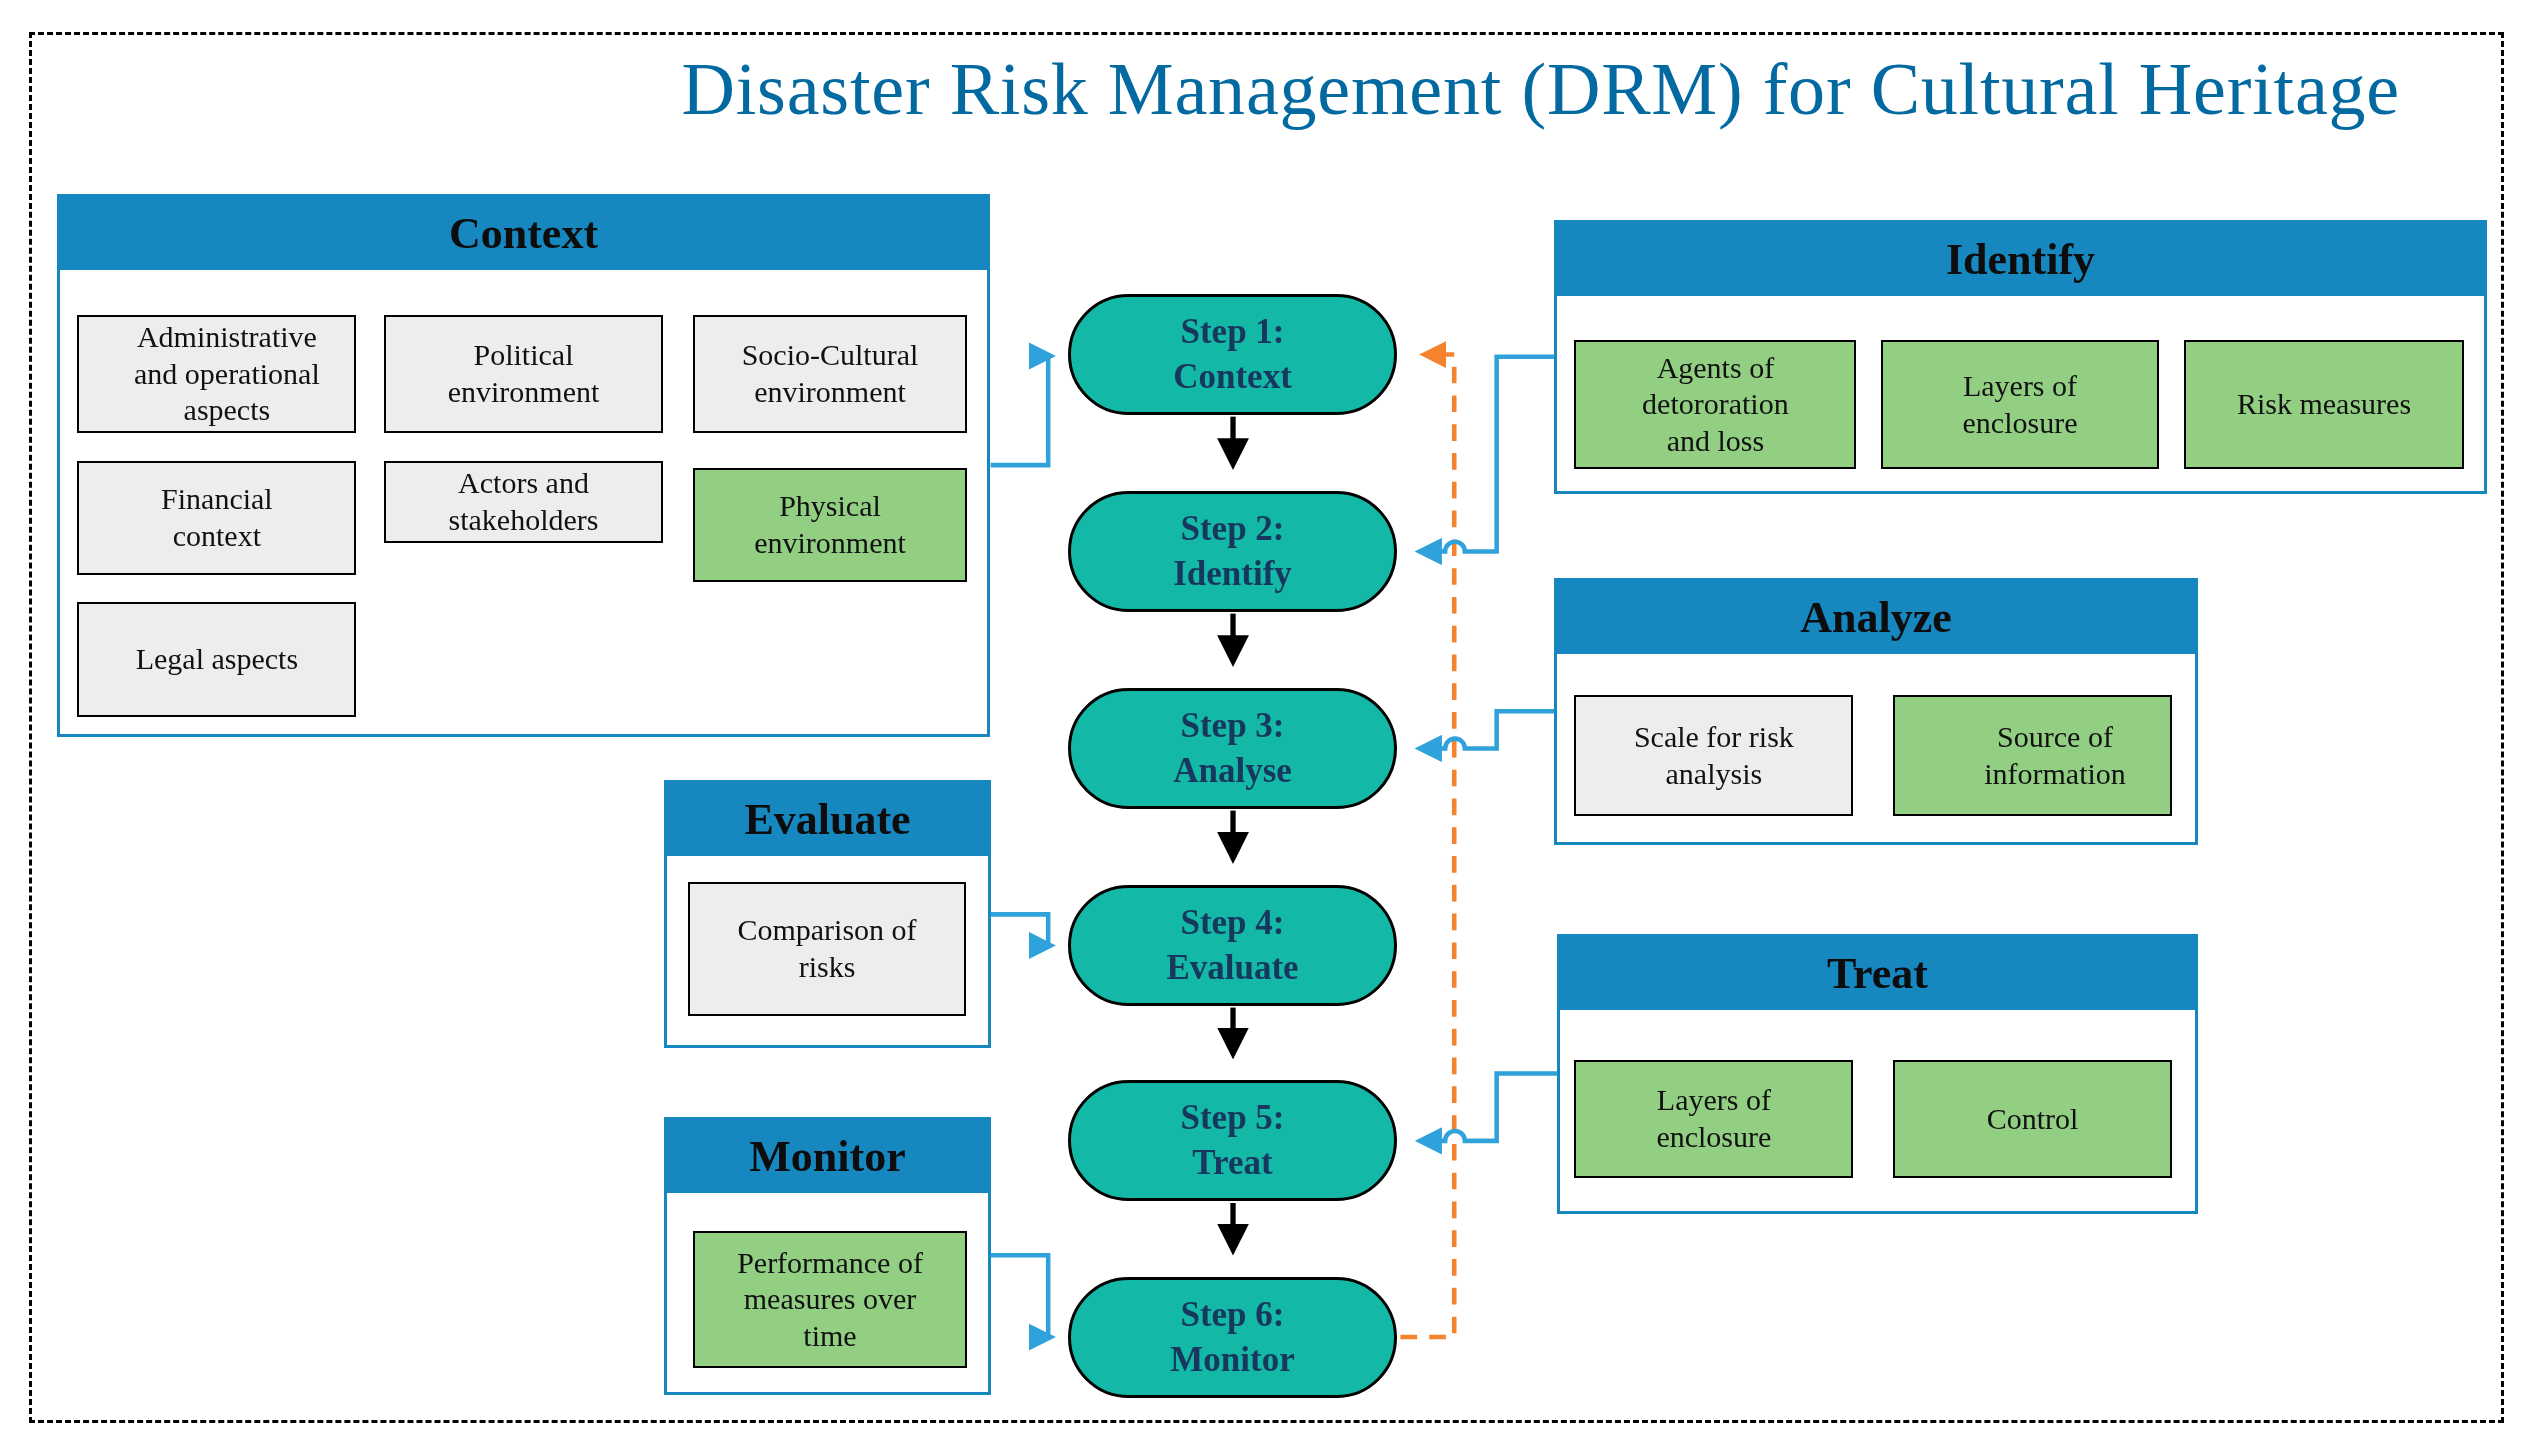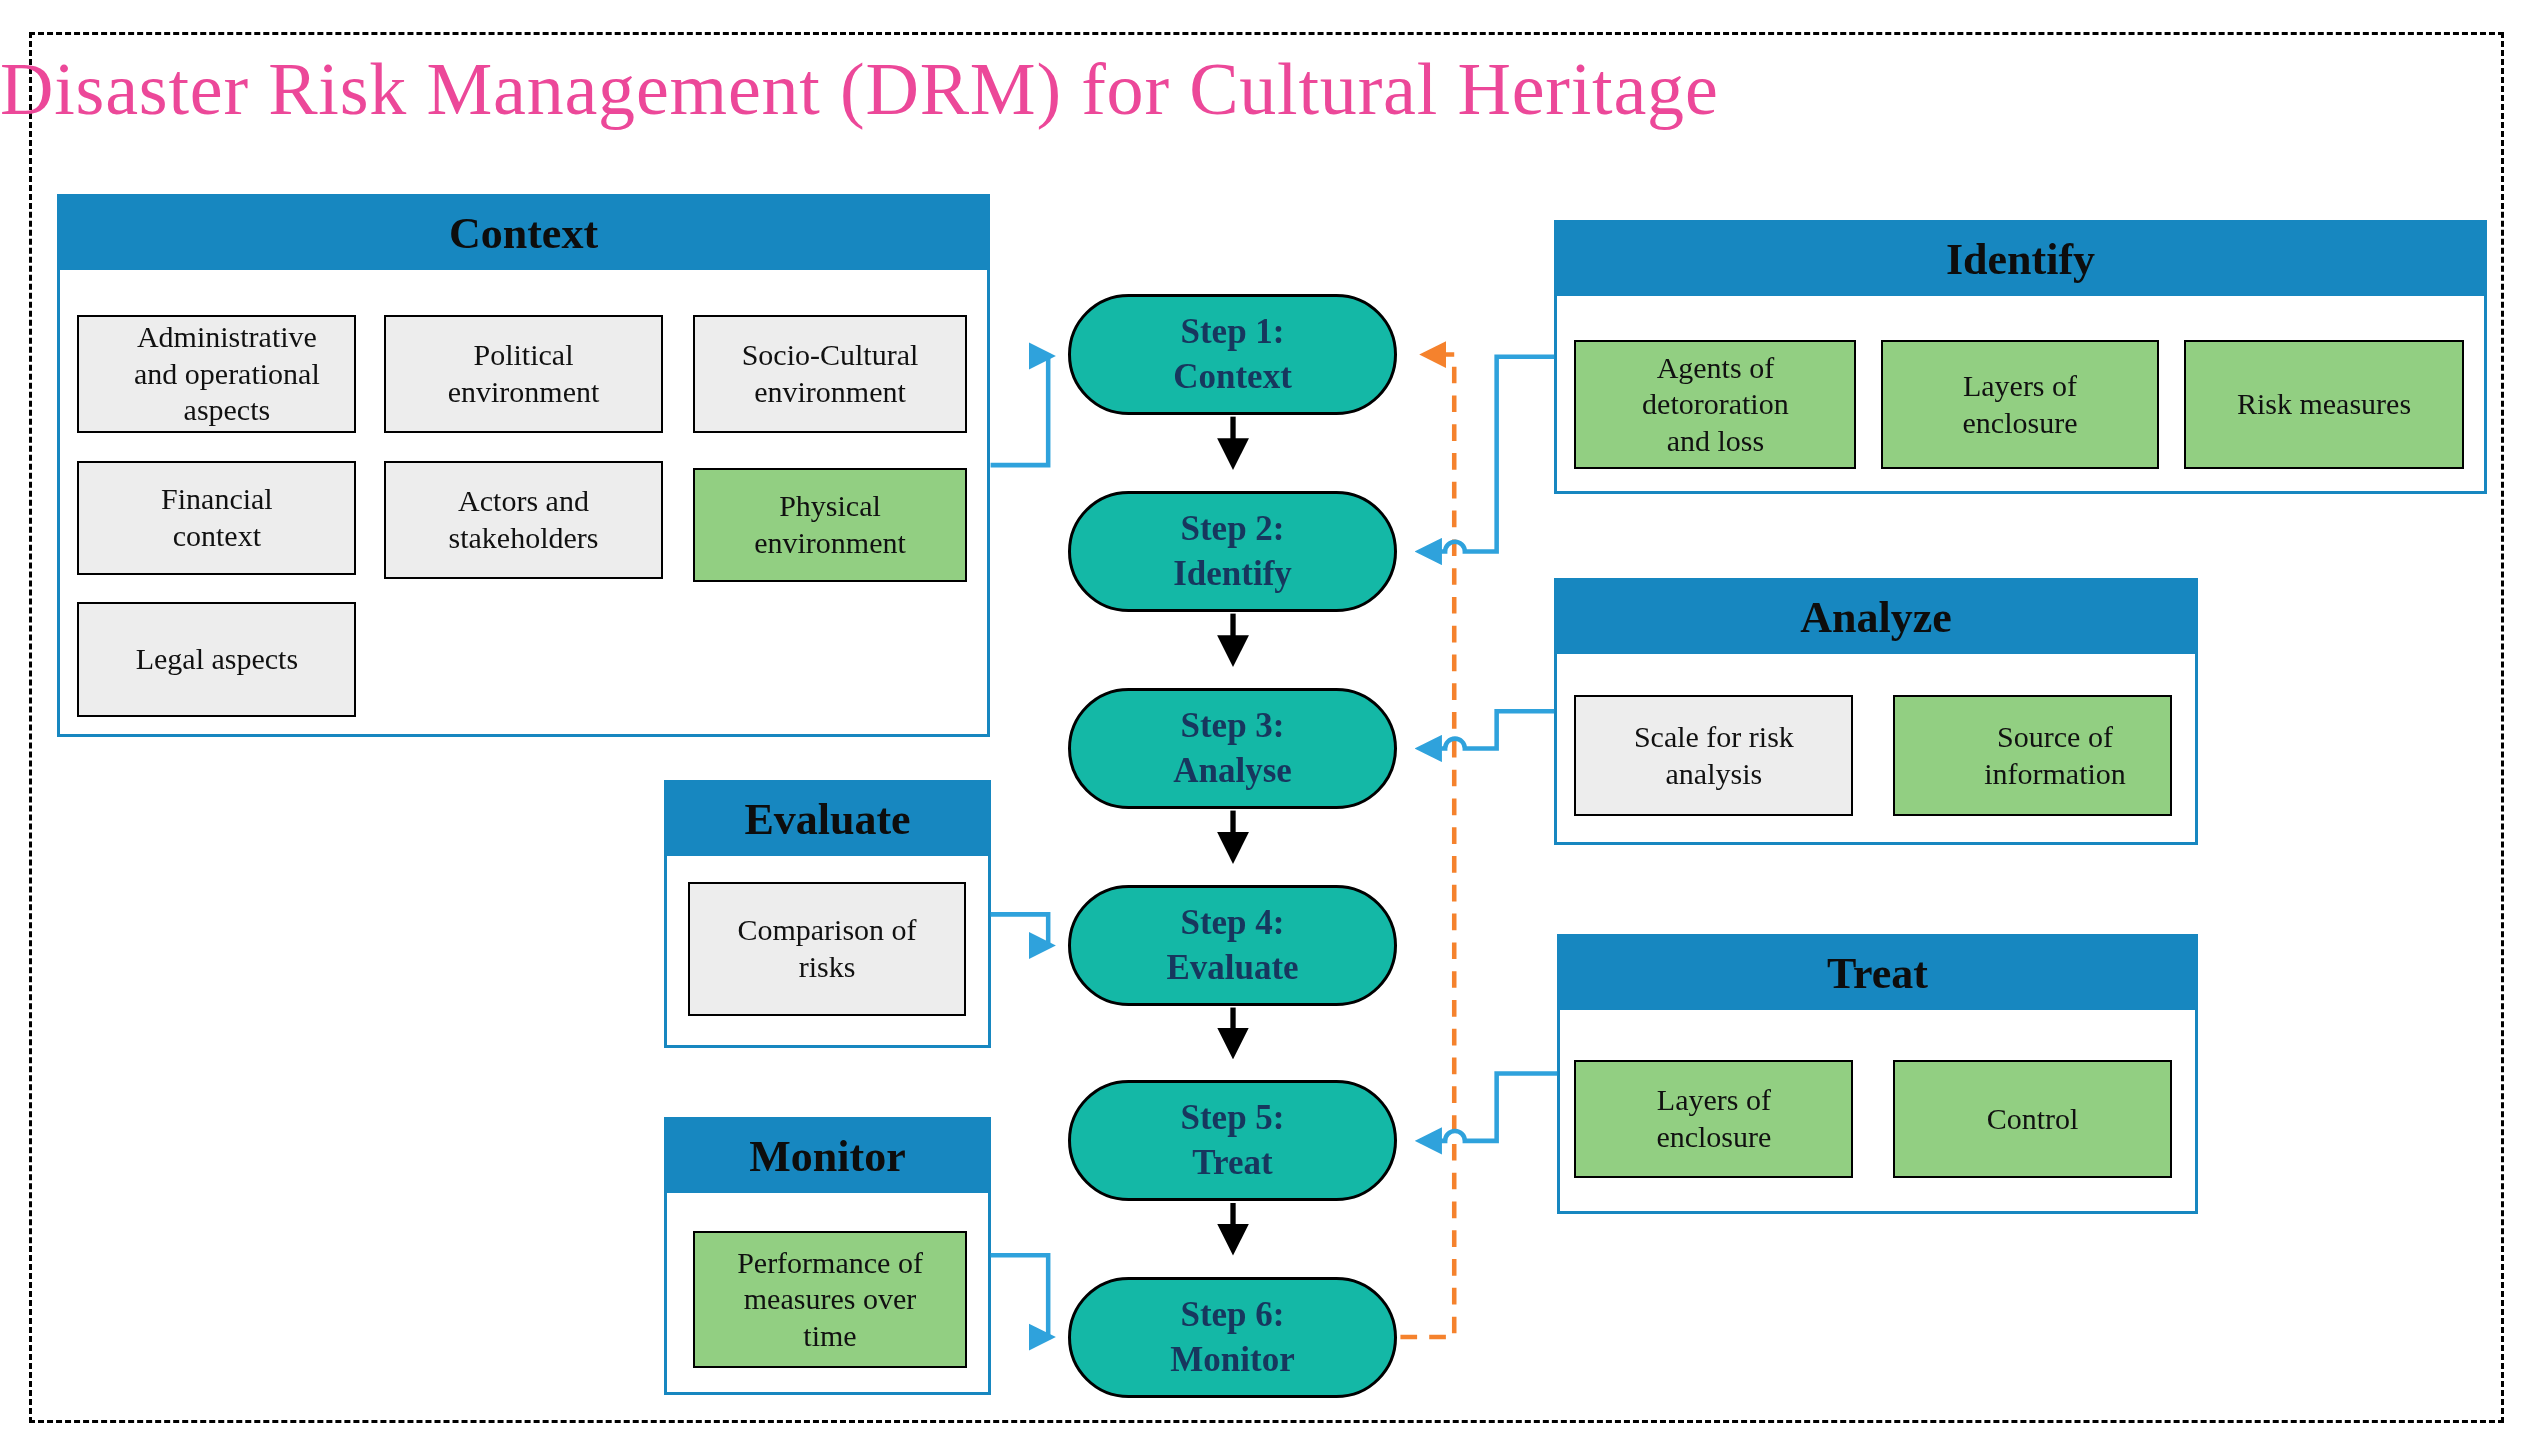--- a/index.html
+++ b/index.html
@@ -15,22 +15,22 @@
   html,body{margin:0;padding:0;background:#ffffff;}
   #canvas{
     position:relative;width:2538px;height:1453px;background:#ffffff;overflow:hidden;
     font-family:"Liberation Serif","DejaVu Serif",serif;color:#0D0D0D;
   }
   .outer-frame{
     position:absolute;left:29px;top:32px;width:2475px;height:1391px;
     border:3px dashed #000;box-sizing:border-box;
   }
   .diagram-title{
-    position:absolute;left:0;top:47px;width:2400px;text-align:left;
-    font-size:74px;letter-spacing:0.8px;color:#ec4899;
+    position:absolute;left:0;top:47px;width:2400px;text-align:right;
+    font-size:74px;letter-spacing:0.8px;color:#0369a1;
   }
   .panel{
     position:absolute;border:3px solid var(--blue-border);background:#fff;box-sizing:border-box;
   }
   .band{
     position:absolute;left:0;top:0;right:0;height:73px;background:var(--blue);
     display:flex;align-items:center;justify-content:center;
     font-size:44px;font-weight:bold;color:#0D0D0D;
   }
   .item{
@@ -61,21 +61,21 @@
     <div class="band">Context</div>
     <div class="item gray" style="left:17.4px;top:118px;width:279px;height:118px;padding-left:23px;">Administrative
 and operational
 aspects</div>
     <div class="item gray" style="left:324px;top:118px;width:279px;height:118px;">Political
 environment</div>
     <div class="item gray" style="left:633px;top:118px;width:274px;height:118px;">Socio-Cultural
 environment</div>
     <div class="item gray" style="left:17.4px;top:264px;width:279px;height:114px;">Financial
 context</div>
-    <div class="item gray" style="left:324px;top:264px;width:279px;height:118px;">Actors and
+    <div class="item gray" style="left:324px;top:264px;width:279px;height:82px;">Actors and
 stakeholders</div>
     <div class="item green" style="left:633px;top:264px;width:274px;height:114px;margin-top:7px;">Physical
 environment</div>
     <div class="item gray" style="left:17.4px;top:405px;width:279px;height:115px;">Legal aspects</div>
   </div>
 
   <div class="panel" style="left:1554px;top:220px;width:933px;height:274px;">
     <div class="band">Identify</div>
     <div class="item green" style="left:17.4px;top:117px;width:282px;height:129px;">Agents of
 detororation

